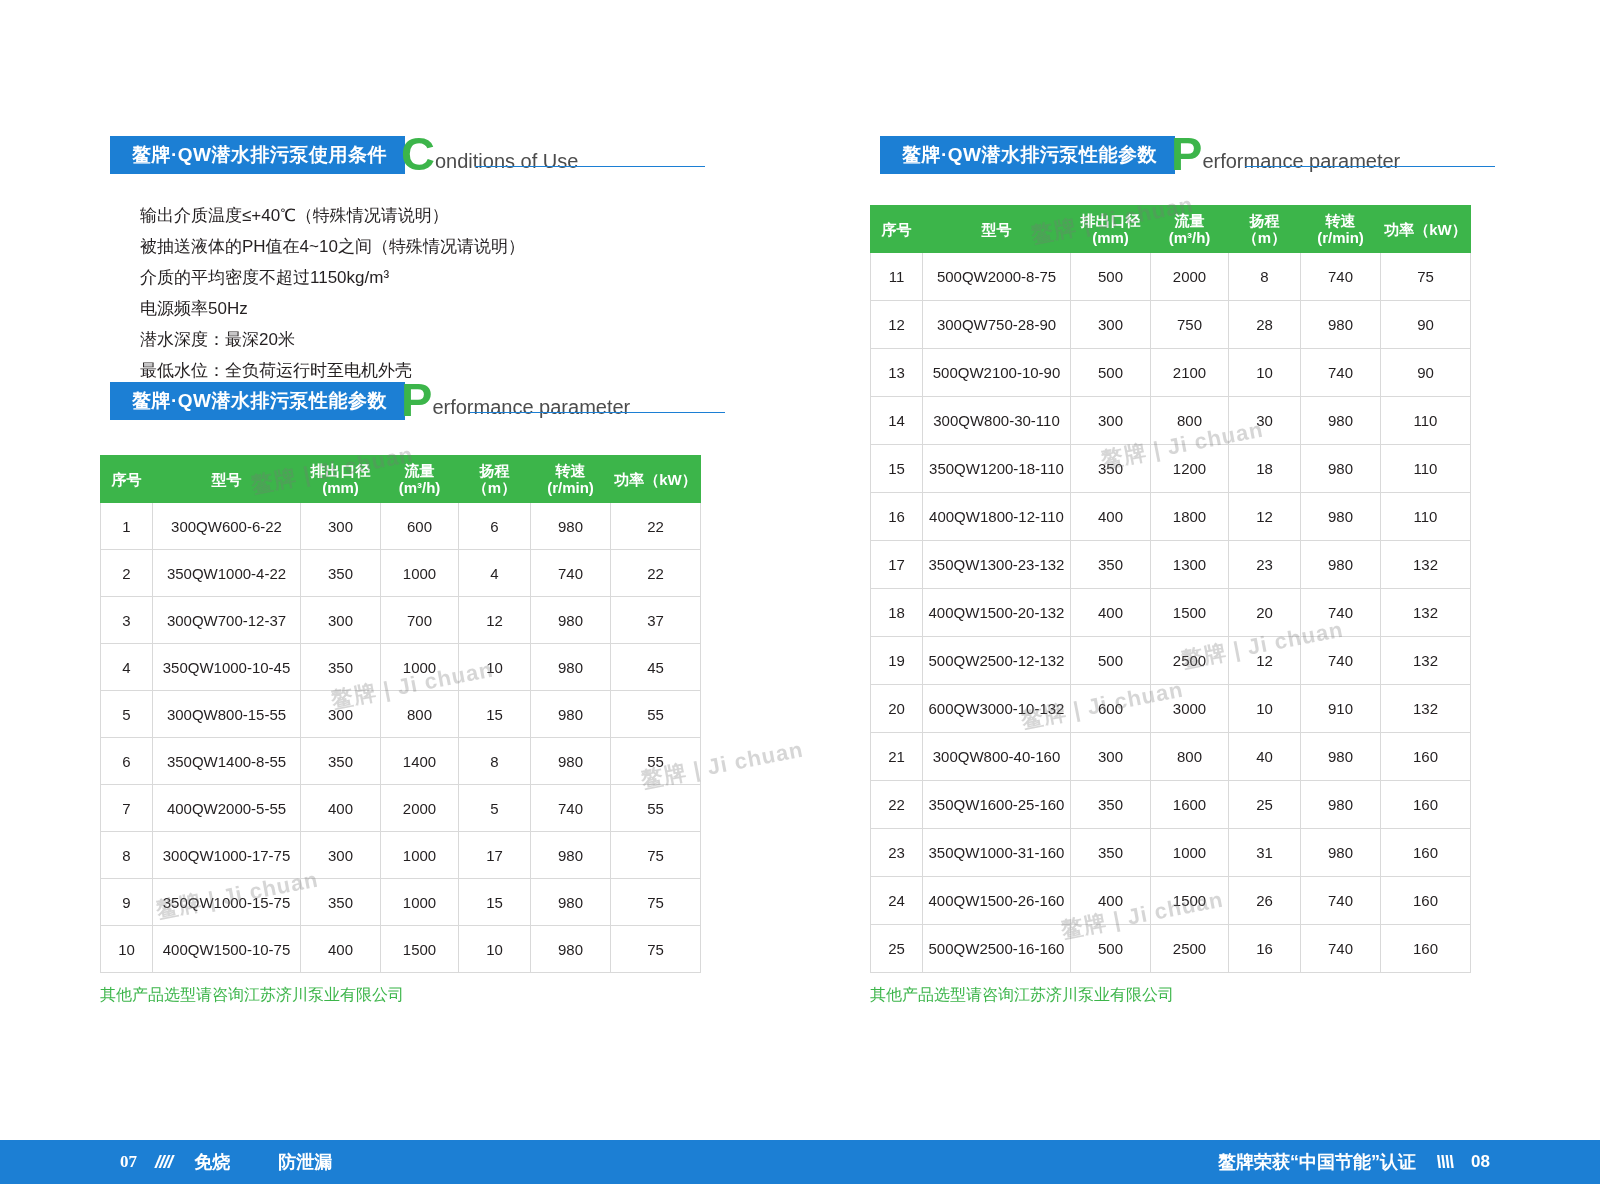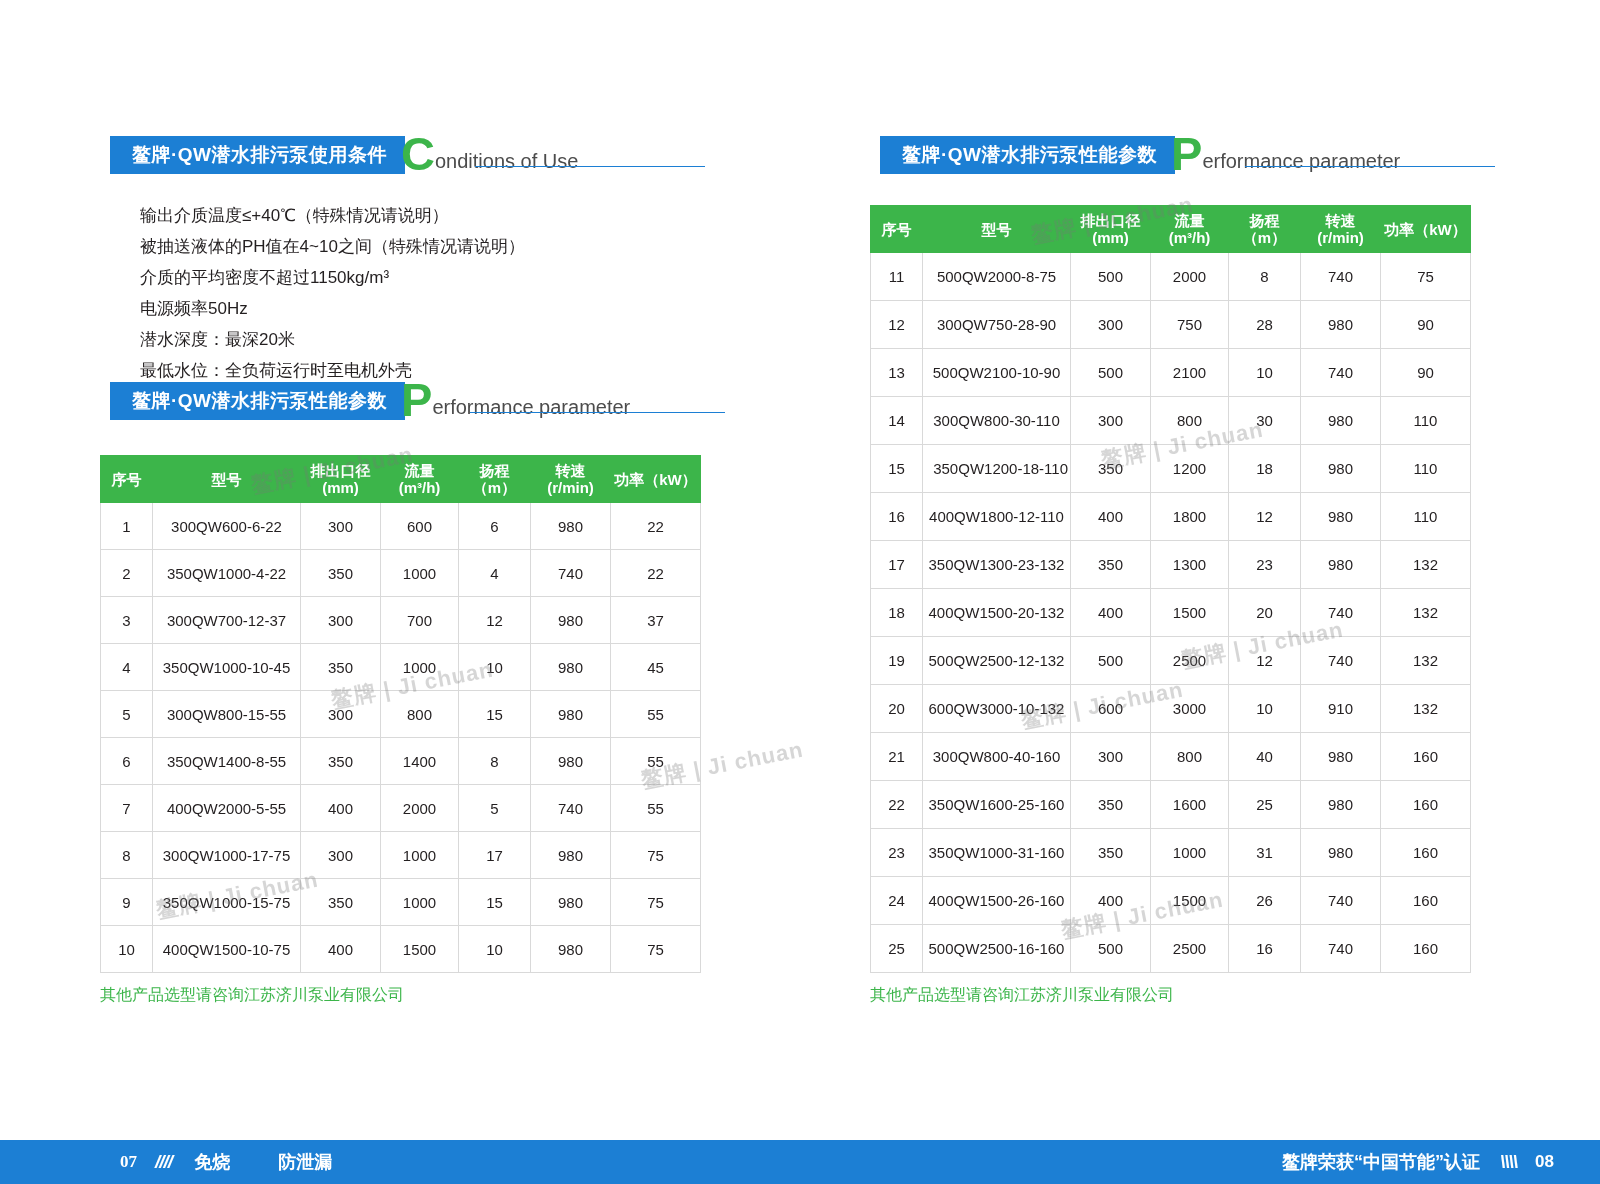--- a/index.html
+++ b/index.html
@@ -360,21 +360,21 @@
           <td style="height: 48px;">14</td>
           <td style="height: 48px;">300QW800-30-110</td>
           <td style="height: 48px;">300</td>
           <td style="height: 48px;">800</td>
           <td style="height: 48px;">30</td>
           <td style="height: 48px;">980</td>
           <td style="height: 48px;">110</td>
         </tr>
         <tr>
           <td style="height: 48px;">15</td>
-          <td style="height: 48px; text-align: right;">350QW1200-18-110</td>
+          <td style="height: 48px;">350QW1200-18-110</td>
           <td style="height: 48px;">350</td>
           <td style="height: 48px;">1200</td>
           <td style="height: 48px;">18</td>
           <td style="height: 48px;">980</td>
           <td style="height: 48px;">110</td>
         </tr>
         <tr>
           <td style="height: 48px;">16</td>
           <td style="height: 48px;">400QW1800-12-110</td>
           <td style="height: 48px;">400</td>
@@ -482,17 +482,17 @@
   <div class="footer">
     <div class="foot-left">
       <span class="pgnum" style="margin-left:120px;font-family:Liberation Serif, serif;">07</span>
       <span class="slashes" style="margin-left:18px;">////</span>
       <span class="foot-txt" style="margin-left:22px;">免烧</span>
       <span class="foot-txt" style="margin-left:48px;">防泄漏</span>
     </div>
     <div class="foot-right">
       <span class="foot-txt">鳌牌荣获“中国节能”认证</span>
       <span class="slashes" style="margin-left:20px;">\\\\</span>
-      <span class="pgnum" style="margin-left:18px; margin-right:46px;">08</span>
+      <span class="pgnum" style="margin-left:18px; margin-right:110px;">08</span>
     </div>
   </div>
 
 </div>
 
 </body></html>

